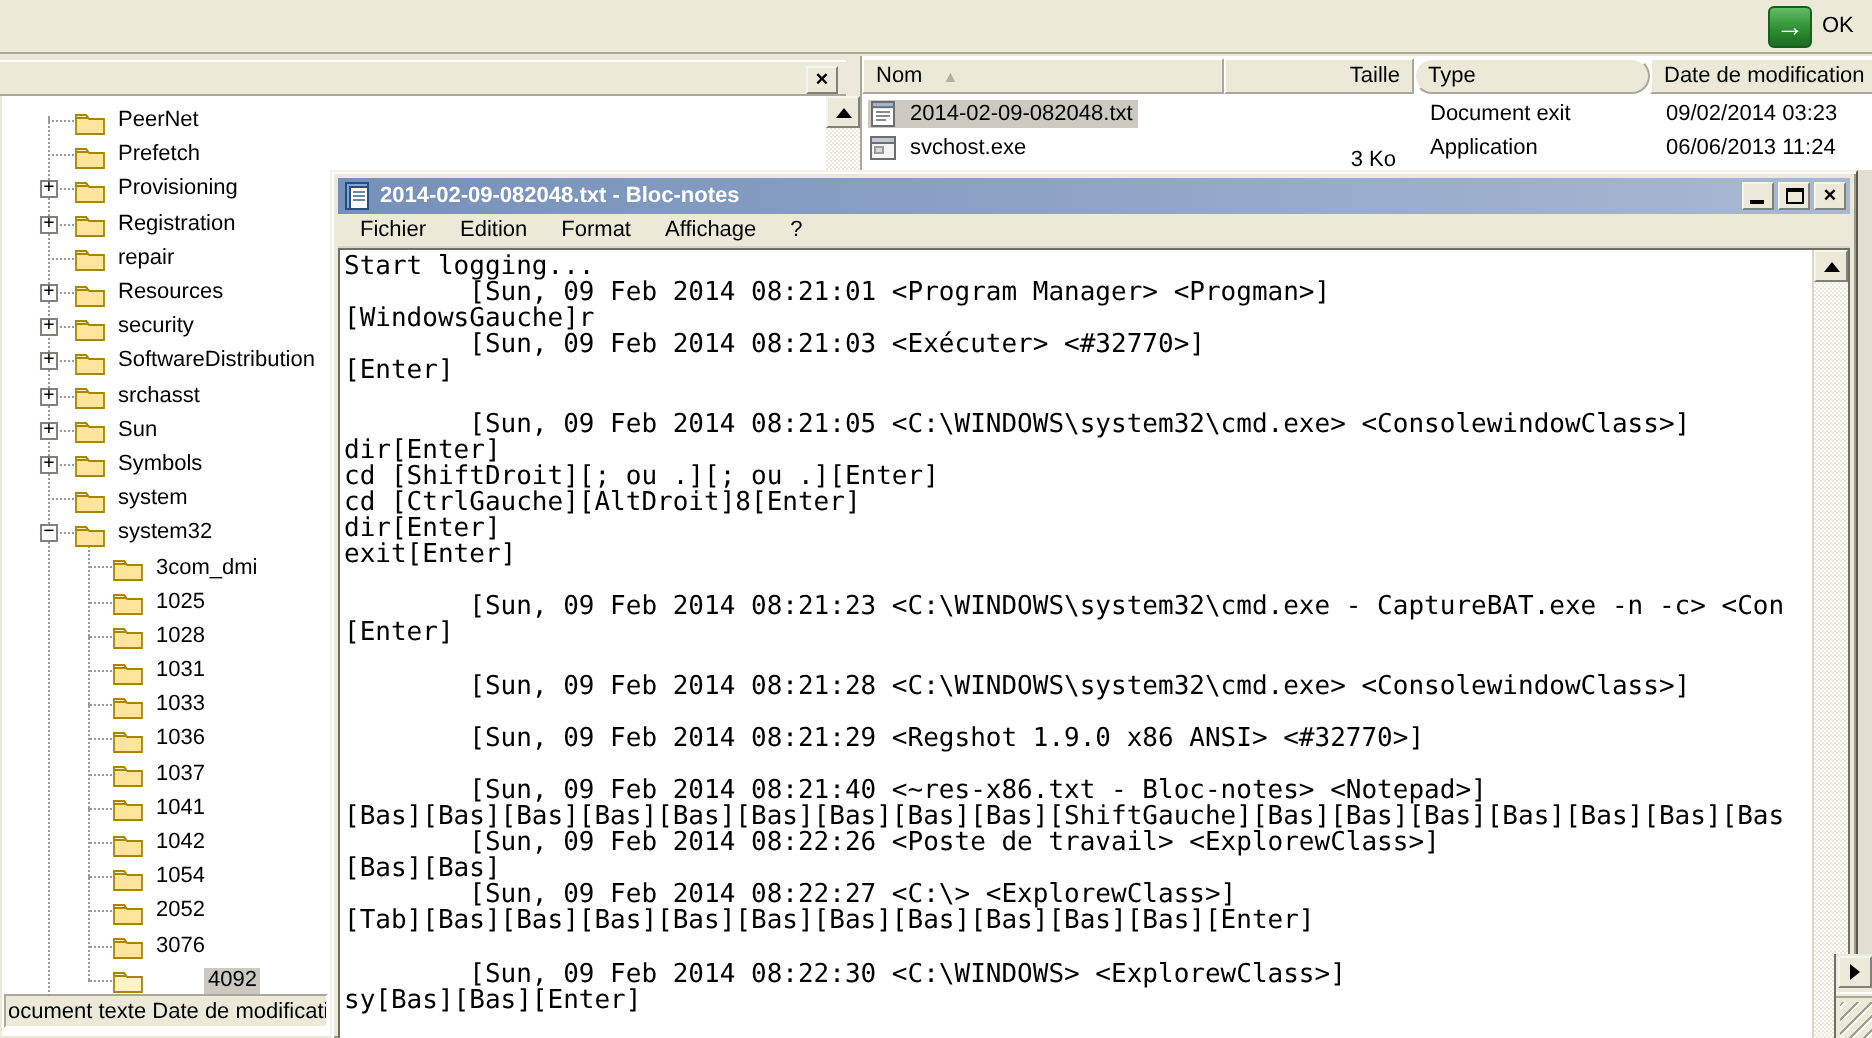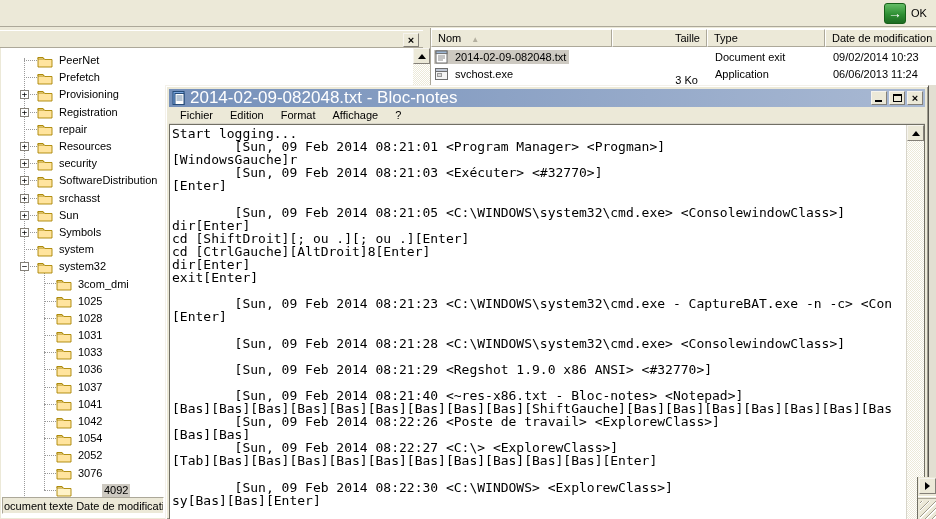--- a/index.html
+++ b/index.html
@@ -49,21 +49,21 @@
   .spine { position:absolute; border-left:1px dotted #9a9a9a; z-index:1; }
   #spine0 { left:23px; top:10px; height:440px; }
   #spine1 { left:43px; top:224px; height:218px; }
 
   
   .file-panel { position:absolute; left:430px; top:28px; width:506px; height:491px; background:#fff; border-left:1px solid #aca899; }
   .fl-header { position:absolute; left:0; top:1px; width:506px; height:18px; display:flex; }
   .fl-h { background:#ece9d8; border:1px solid; border-color:#fff #aca899 #aca899 #fff; padding:2px 6px 0 6px; white-space:nowrap; overflow:hidden; }
   .fl-h.c-nom { width:181px; }
   .fl-h.c-taille { width:95px; text-align:right; }
-  .fl-h.c-type { width:118px; }
+  .fl-h.c-type { width:118px;border-radius:9px; }
   .fl-h.c-date { flex:1; }
   .sort-arrow { font-size:8px; color:#b3af9f; margin-left:10px; }
   .fl-rows { position:absolute; left:0; top:20px; width:506px; }
   .fl-row { display:flex; height:17px; align-items:center; white-space:nowrap; }
   .namewrap { width:178px; padding-left:3px; display:flex; align-items:center; overflow:hidden; }
   .fl-row .icon { flex:0 0 auto; margin-right:4px; }
   .fl-row .name-cell { padding:1px 3px; }
   .fl-row.selected .sel-zone { background:#cdc9c1; }
   .sel-zone { display:flex; align-items:center; padding-left:1px; }
   .size-cell { width:99px; text-align:right; padding-right:10px;margin-top:47px; }
@@ -73,21 +73,21 @@
   .ic-text-file .icon-text { display:block; }
   .ic-application .icon-app { display:block; }
 
   
   .status-frag { position:absolute; left:2px; top:497px; width:162px; height:17px; background:#ece9d8; border:1px solid; border-color:#aca899 #fff #fff #aca899; overflow:hidden; white-space:nowrap; padding:2px 0 0 1px; color:#000; }
 
   
   .notepad { position:absolute; left:165px; top:85px; width:764px; height:435px; background:#ece9d8; border:1px solid; border-color:#f4f1ea #5a5850 #5a5850 #f4f1ea; box-shadow:inset 1px 1px 0 #fff, inset -1px -1px 0 #9d9a8d; z-index:10; padding:3px; }
   .np-title { position:absolute; left:3px; top:3px; right:3px; height:18px; background:linear-gradient(to right,#7590ba,#a9b9d3); display:flex; align-items:center; padding-left:3px; }
   .np-icon { flex:0 0 auto; margin-right:4px; }
-  .np-title-text { color:#fff; font-weight:normal; font-size:17px; white-space:nowrap; overflow:hidden; flex:1; }
+  .np-title-text { color:#fff; font-weight:bold; font-size:11px; white-space:nowrap; overflow:hidden; flex:1; }
   .np-btns { display:flex; gap:2px; margin-right:2px; }
   .np-btn { width:16px; height:14px; position:relative; }
   .glyph-min { position:absolute; left:3px; bottom:2px; width:7px; height:2px; background:#000; }
   .glyph-max { position:absolute; left:3px; top:2px; width:9px; height:8px; border:1px solid #000; border-top-width:2px; }
   .glyph-close { position:absolute; inset:0; text-align:center; font-weight:bold; font-size:11px; line-height:12px; }
   .np-menubar { position:absolute; left:3px; top:21px; right:3px; height:17px; background:#ece9d8; display:flex; align-items:center; padding-left:4px; border-bottom:1px solid #d8d5ca; }
   .np-menu { padding:1px 7px; margin-right:3px; }
   .np-textwrap { position:absolute; left:3px; top:38px; right:3px; bottom:-3px; border:1px solid; border-color:#716f64 #716f64 #716f64 #716f64; background:#fff; display:flex; }
   .np-pre { flex:1; overflow:hidden; margin:0; padding:2px 0 0 2px; font-family:"DejaVu Sans Mono", monospace; font-size:13px; line-height:13.1px; white-space:pre; }
   .np-vscroll { flex:0 0 17px; display:flex; flex-direction:column; border-left:1px solid #d8d5ca; }
@@ -380,21 +380,21 @@
                 <line x1="3" y1="6" x2="10" y2="6" stroke="#8a8a8a"></line>
                 <line x1="3" y1="8" x2="10" y2="8" stroke="#8a8a8a"></line>
                 <line x1="3" y1="10" x2="8" y2="10" stroke="#8a8a8a"></line>
               </svg>
 
               <span class="name-cell">2014-02-09-082048.txt</span>
             </span>
           </div>
           <span class="size-cell">3 Ko</span>
           <span class="type-cell">Document exit</span>
-          <span class="date-cell">09/02/2014 10:23</span>
+          <span class="date-cell">09/02/2014 03:23</span>
         </div>
 
         <div class="fl-row ic-application">
           <div class="namewrap">
             <span class="sel-zone">
 
               <svg class="icon icon-app" width="13" height="14" viewBox="0 0 13 14">
                 <rect x="0.5" y="1.5" width="12" height="11" fill="#f4f4f4" stroke="#6d6d6d"></rect>
                 <rect x="0.5" y="1.5" width="12" height="3" fill="#c0c7d4" stroke="#6d6d6d"></rect>
                 <rect x="2.5" y="6.5" width="4" height="3" fill="#d8d8d8" stroke="#9a9a9a"></rect>

